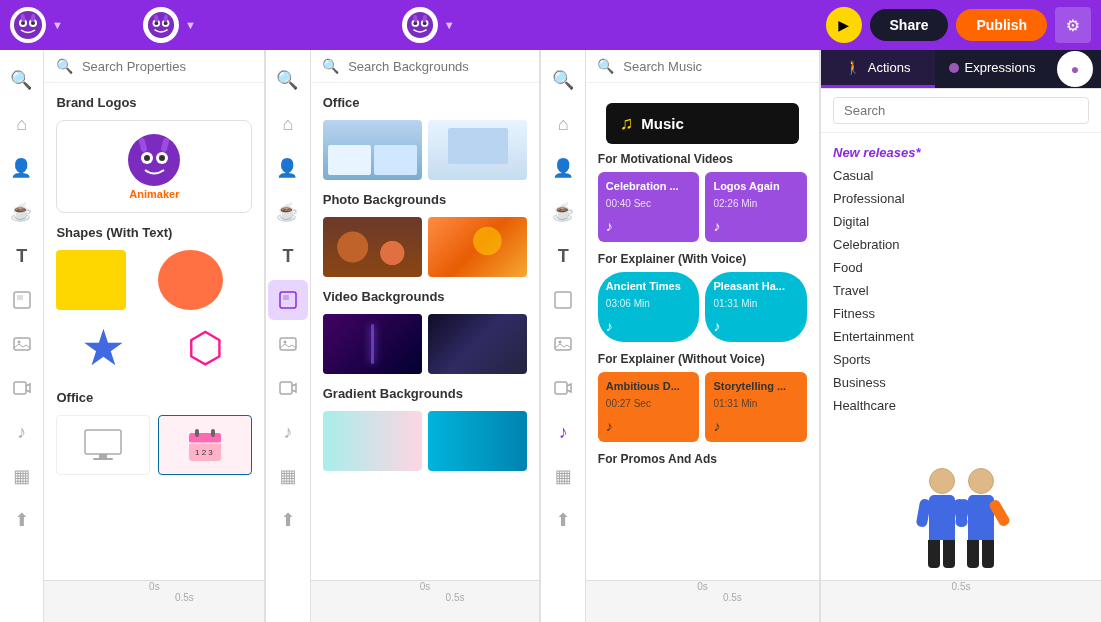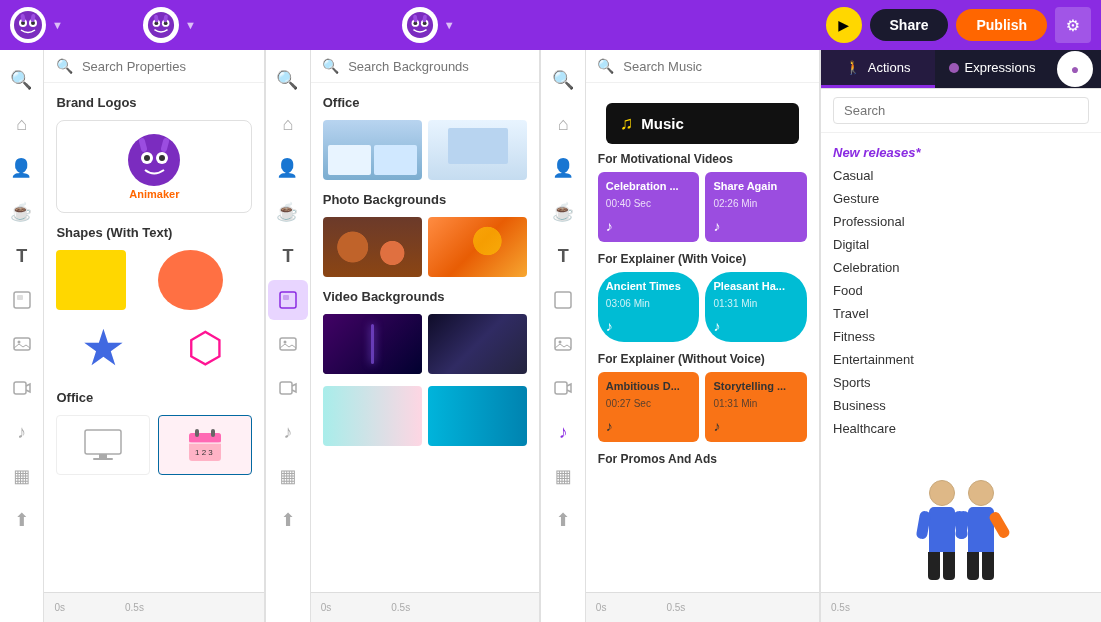--- a/index.html
+++ b/index.html
@@ -311,28 +311,29 @@
       border-right: 1px solid #e0e0e0;
       display: flex;
       flex-direction: column;
       align-items: center;
       padding-top: 10px;
       gap: 4px;
     }
 
     
     .timeline-wrapper {
-      height: 30px;
+      height: 42px;
       background: #f5f5f5;
       border-top: 1px solid #ddd;
       display: flex;
       align-items: center;
       padding: 0 10px;
       font-size: 10px;
       color: #aaa;
+      flex-direction: column;
     }
   </style>
 </head>
 <body>
 
 <div class="top-bar">
   <div class="top-bar-left">
 
     <div style="display:flex;align-items:center;gap:6px;">
       <div class="top-bar-logo">
@@ -539,20 +540,21 @@
       <div class="section-title">Video Backgrounds</div>
       <div class="bg-grid">
         <div class="bg-thumb" style="background:#0a0a1a;">
           <div style="width:100%;height:100%;background:linear-gradient(135deg,rgba(80,0,120,0.8),rgba(0,0,50,0.9));display:flex;align-items:center;justify-content:center;">
             <div style="width:3px;height:40px;background:rgba(150,100,255,0.6);border-radius:2px;box-shadow:0 0 8px rgba(150,100,255,0.8);"></div>
           </div>
         </div>
         <div class="bg-thumb" style="background:linear-gradient(135deg,#0f0c29,#302b63,#24243e);">
         </div>
       </div>
+      <div class="section-title">Gradient Backgrounds</div>
       <div class="bg-grid">
         <div class="bg-thumb" style="background:linear-gradient(to right,#a8edea,#fed6e3);"></div>
         <div class="bg-thumb" style="background:linear-gradient(to right,#00b4db,#0083b0);"></div>
       </div>
     </div>
     <div class="timeline-wrapper">
       <span>0s</span>
       <span style="margin-left:60px;">0.5s</span>
     </div>
   </div>
@@ -601,21 +603,21 @@
 
       <div class="music-category">
         <div class="music-category-title">For Motivational Videos</div>
         <div class="music-cards">
           <div class="music-card purple">
             <div class="music-card-title">Celebration ...</div>
             <div class="music-card-duration">00:40 Sec</div>
             <div class="music-note-sm">♪</div>
           </div>
           <div class="music-card purple">
-            <div class="music-card-title">Share Again</div>
+            <div class="music-card-title">Logos Again</div>
             <div class="music-card-duration">02:26 Min</div>
             <div class="music-note-sm">♪</div>
           </div>
         </div>
       </div>
 
       <div class="music-category">
         <div class="music-category-title">For Explainer (With Voice)</div>
         <div class="music-cards">
           <div class="music-card teal">
@@ -673,21 +675,20 @@
       </div>
     </div>
 
     <div class="right-search">
       <input type="text" placeholder="Search" style="">
     </div>
 
     <div class="categories-list">
       <div class="category-item new-releases">New releases*</div>
       <div class="category-item">Casual</div>
-      <div class="category-item">Gesture</div>
       <div class="category-item">Professional</div>
       <div class="category-item">Digital</div>
       <div class="category-item">Celebration</div>
       <div class="category-item">Food</div>
       <div class="category-item">Travel</div>
       <div class="category-item">Fitness</div>
       <div class="category-item">Entertainment</div>
       <div class="category-item">Sports</div>
       <div class="category-item">Business</div>
       <div class="category-item">Healthcare</div>

